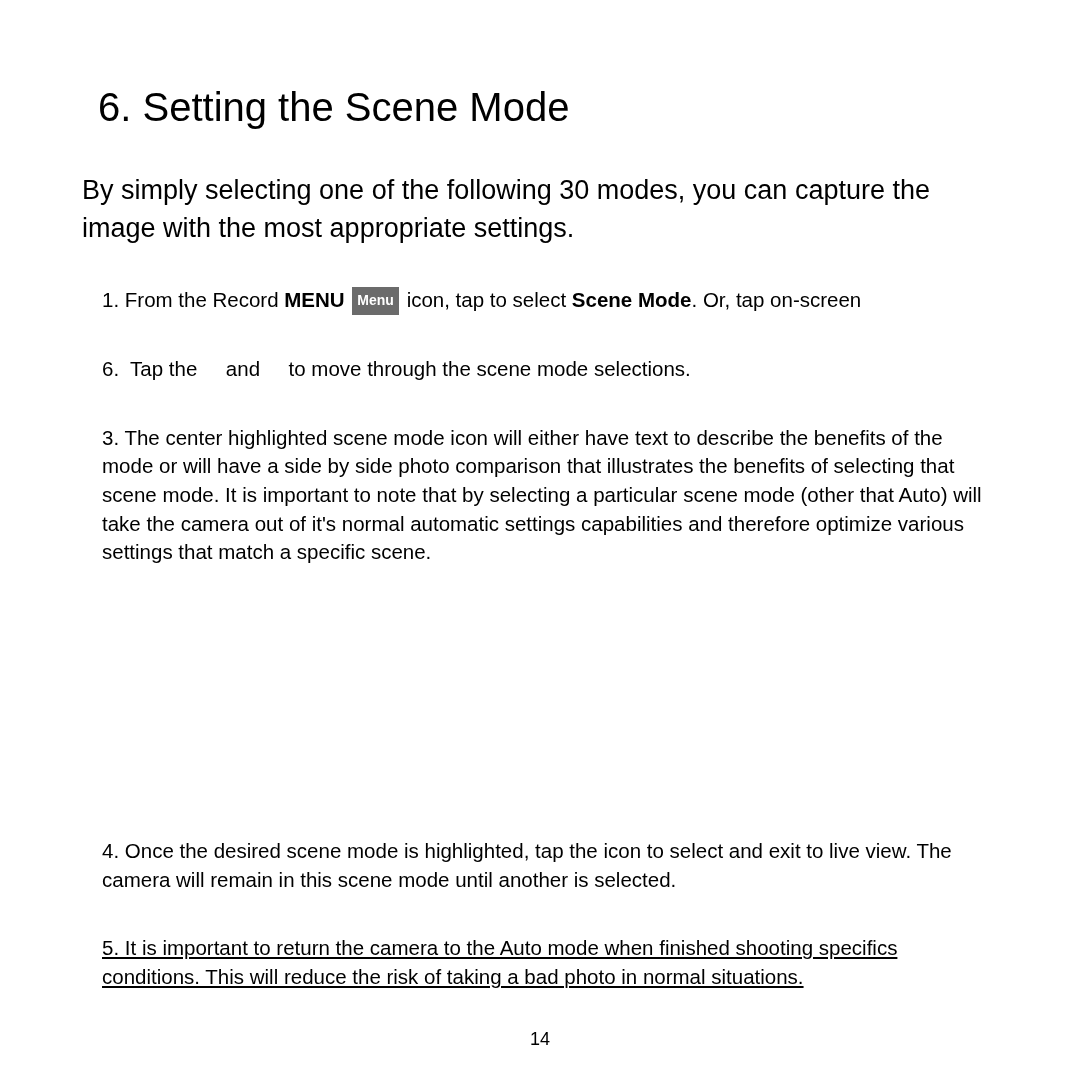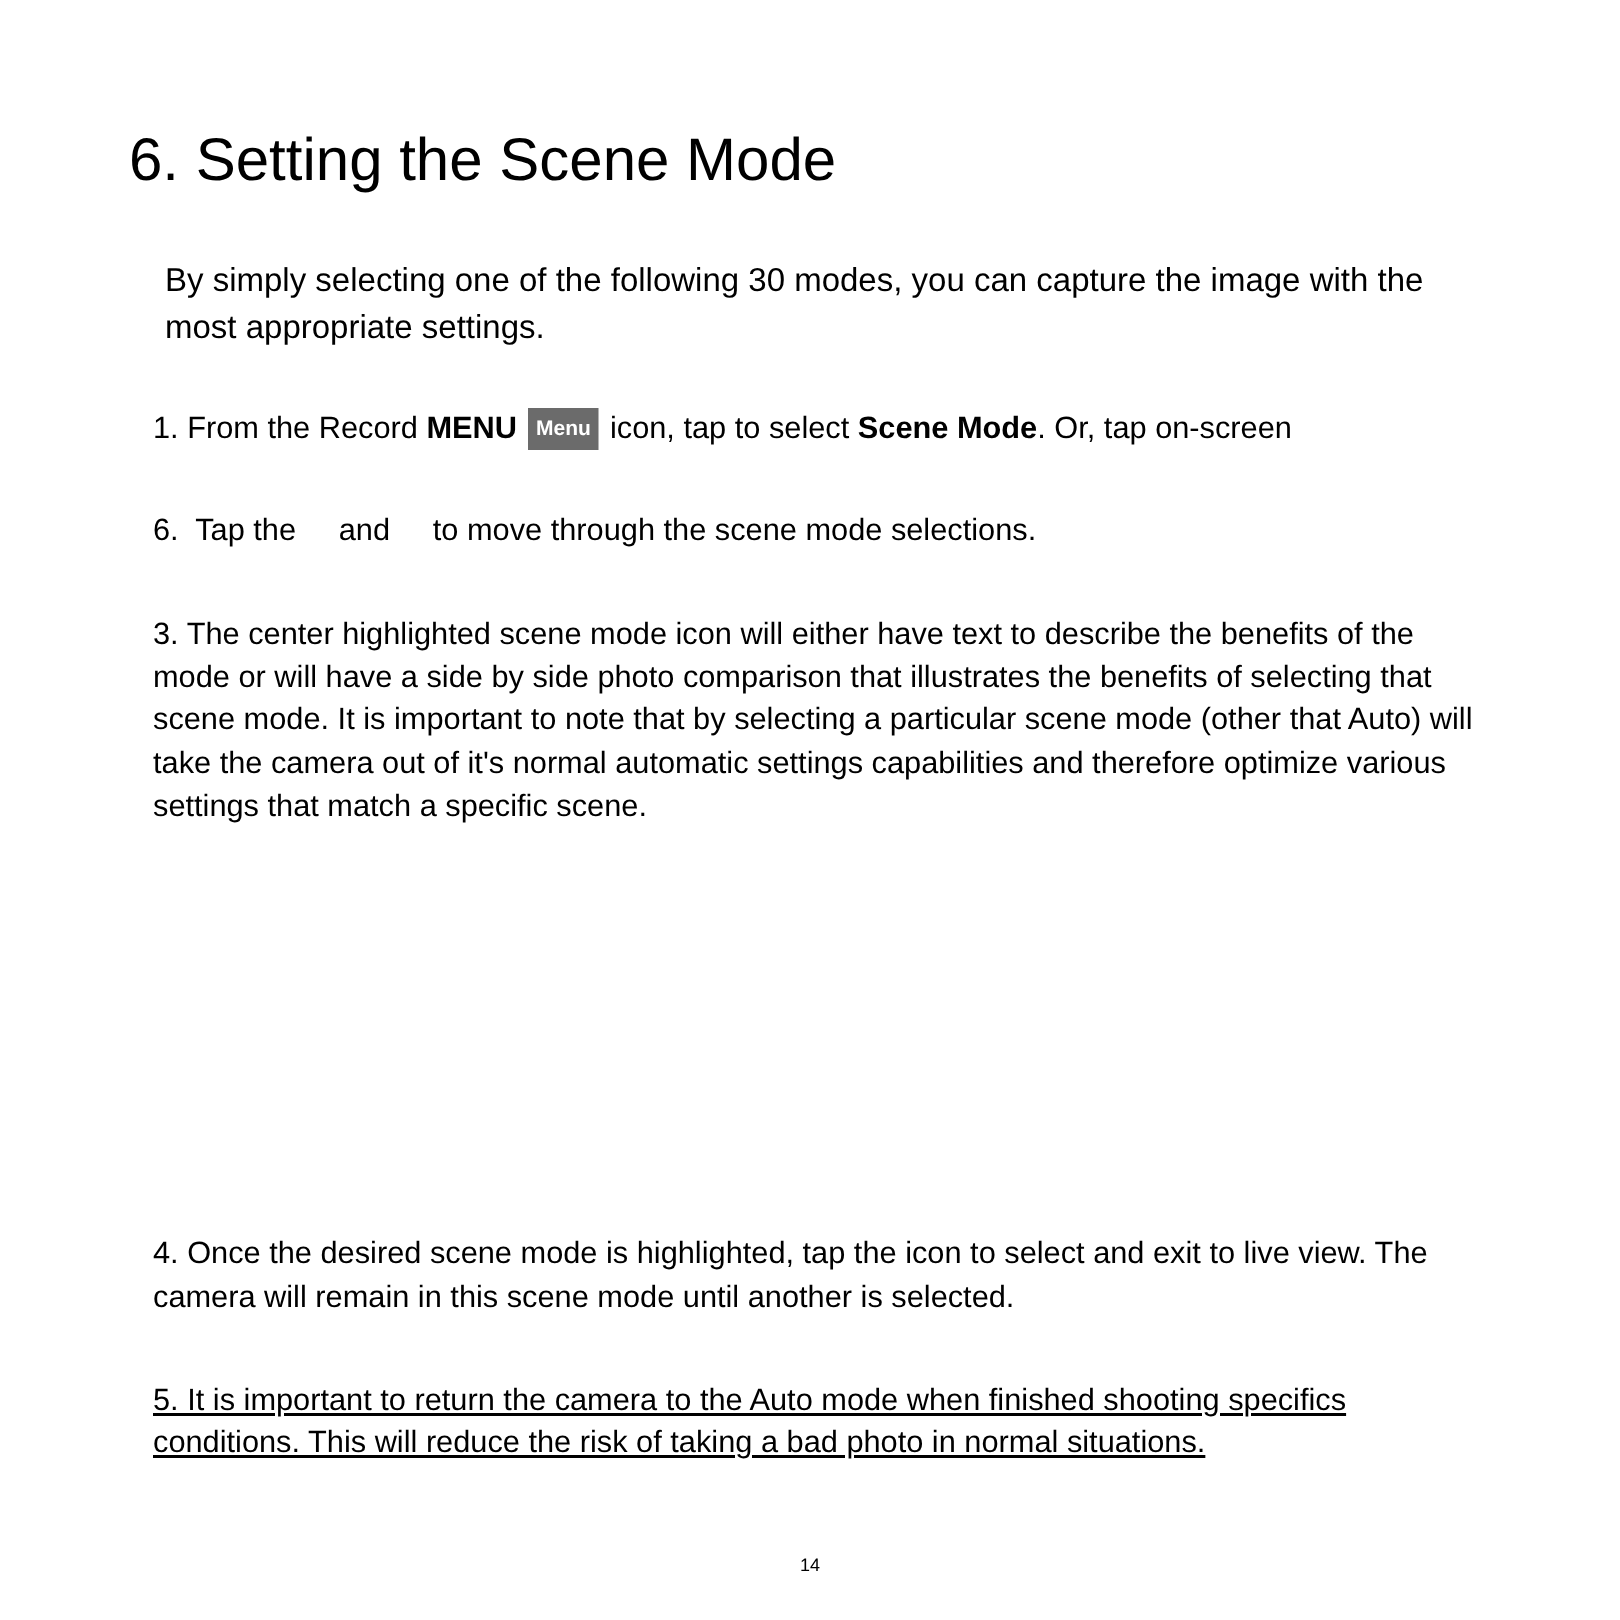--- a/index.html
+++ b/index.html
@@ -13,26 +13,25 @@
       background: #ffffff;
       font-family: Verdana, Geneva, sans-serif;
       color: #000000;
       padding: 85px 82px 30px 82px;
       position: relative;
     }
     .heading {
       font-size: 40px;
       font-weight: normal;
       margin-bottom: 42px;
-      margin-left: 4px;
+      margin-left: 16px;
     }
     .intro {
-      font-size: 22px;
+      font-size: 27px;
       line-height: 1.4;
-      margin-left: 28px;
       margin-bottom: 38px;
     }
     .step {
       font-size: 20.5px;
       line-height: 1.4;
       margin-bottom: 40px;
       margin-left: 20px;
     }
     .menu-icon {
       display: inline-block;
@@ -48,21 +47,21 @@
       margin-top: 10px;
     }
     .bold {
       font-weight: bold;
     }
     .page-number {
       position: absolute;
       bottom: 30px;
       left: 50%;
       transform: translateX(-50%);
-      font-size: 12px;
+      font-size: 18px;
     }
     .step4 {
       margin-top: 270px;
     }
     .step5 {
       margin-bottom: 0;
       text-decoration: underline;
     }
   </style>
 </head>

